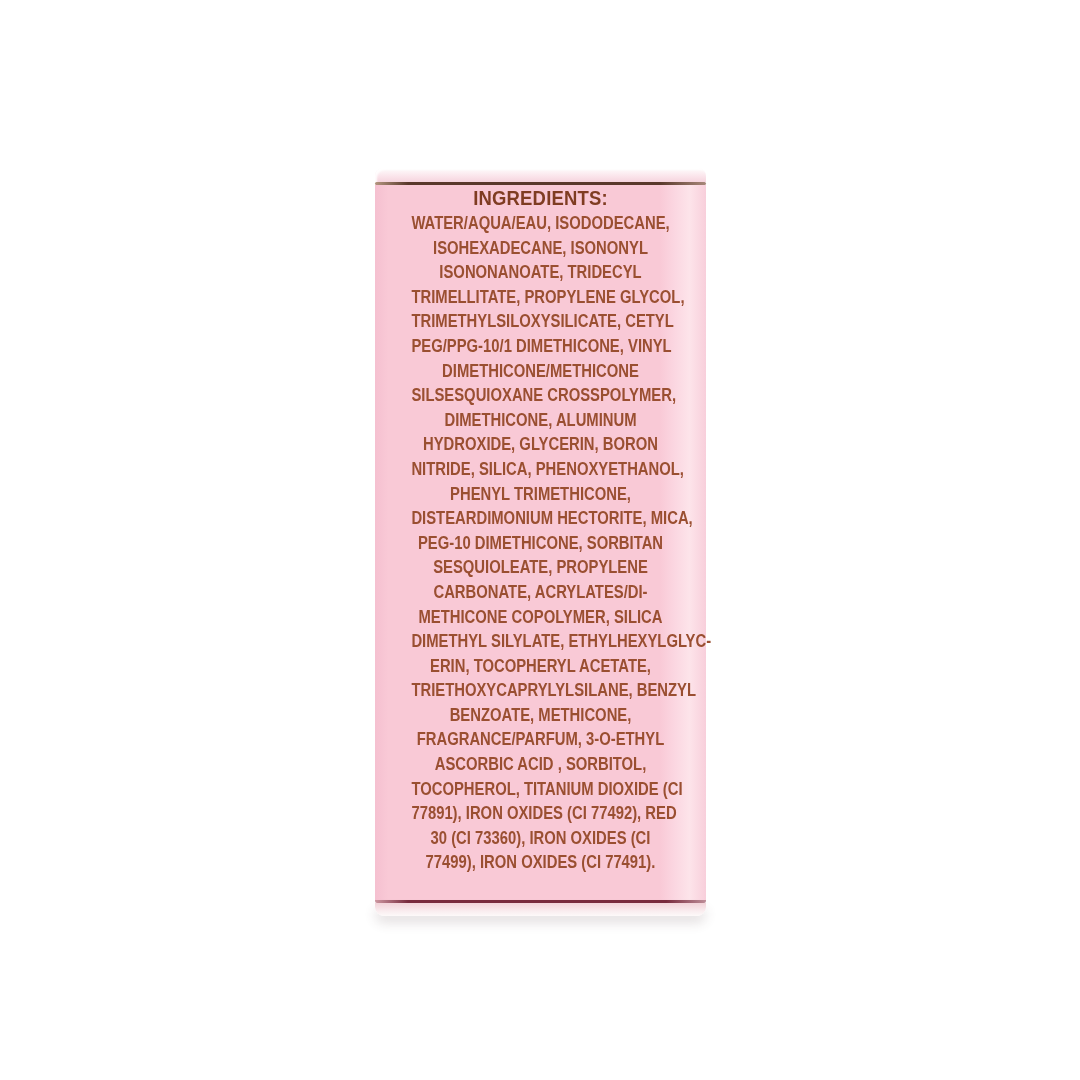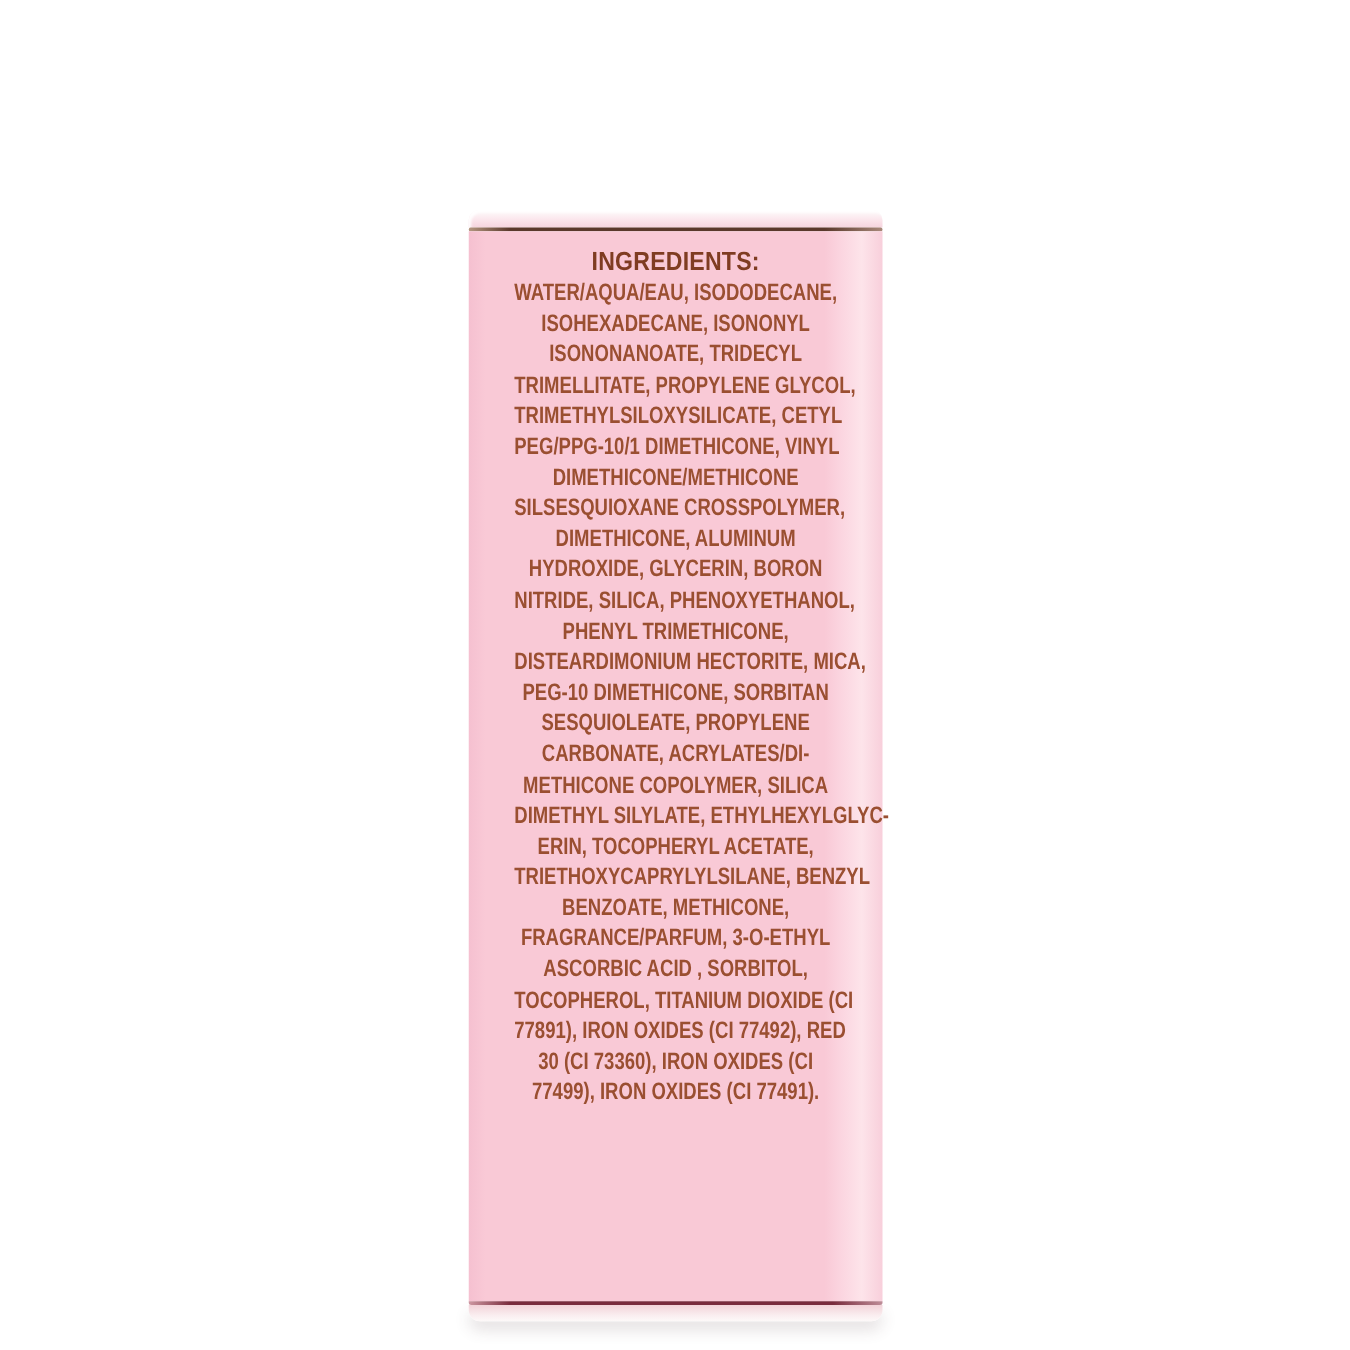--- a/index.html
+++ b/index.html
@@ -32,23 +32,23 @@
   .edge-top {
     height: 3px;
     background: linear-gradient(90deg,
       #b49680 0%,
       var(--top-edge, #5a382b) 10%,
       var(--top-edge, #5a382b) 86%,
       #a8887a 100%);
     border-radius: 2px;
   }
   .panel {
-    height: 856px;
+    height: 715px;
     box-sizing: border-box;
-    padding-top: 12px;
+    padding-top: 0;
     background: linear-gradient(90deg,
       #f5c0d0 0%,
       var(--panel-pink, #f9c9d6) 4%,
       var(--panel-pink, #f9c9d6) 86%,
       #fbd5e0 90%,
       var(--panel-pink-edge, #fde4ea) 95%,
       #f8cfdb 100%);
   }
   .heading {
     font-size: 21px;

